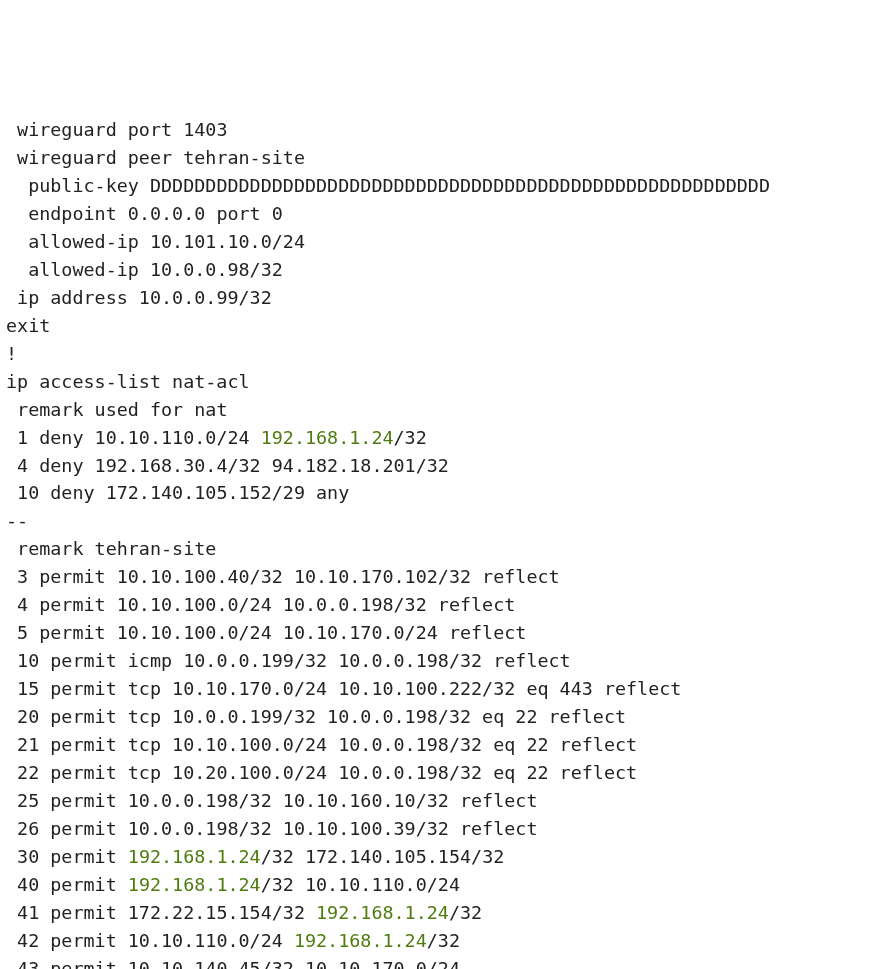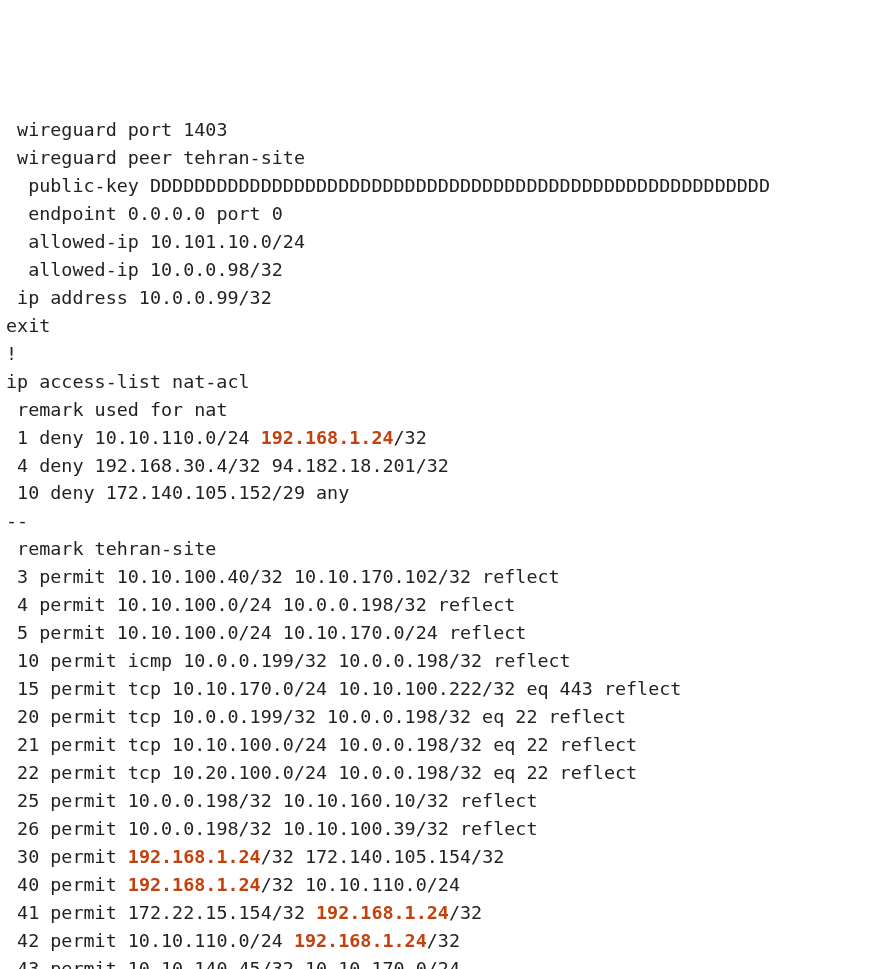--- a/index.html
+++ b/index.html
@@ -12,22 +12,22 @@
     font-family: "DejaVu Sans Mono", "Liberation Mono", "Menlo", "Consolas", monospace;
     font-size: 18.4px;
     line-height: 1.52;
     color: #222222;
     white-space: pre;
     overflow: hidden;
     padding-top: 4px;
     padding-left: 6px;
   }
   .hl {
-    color: #c2410c;
-    font-weight: bold;
+    color: #4d7c0f;
+    font-weight: normal;
   }
   .line { display: block; }
 </style>
 </head>
 <body>
 
 
 
 <div id="terminal"><span class="line"> <span>wireguard port 1403</span></span><span class="line"> <span>wireguard peer tehran-site</span></span><span class="line">  <span>public-key DDDDDDDDDDDDDDDDDDDDDDDDDDDDDDDDDDDDDDDDDDDDDDDDDDDDDDDD</span></span><span class="line">  <span>endpoint 0.0.0.0 port 0</span></span><span class="line">  <span>allowed-ip 10.101.10.0/24</span></span><span class="line">  <span>allowed-ip 10.0.0.98/32</span></span><span class="line"> <span>ip address 10.0.0.99/32</span></span><span class="line"><span>exit</span></span><span class="line"><span>!</span></span><span class="line"><span>ip access-list nat-acl</span></span><span class="line"> <span>remark used for nat</span></span><span class="line"> <span>1 deny 10.10.110.0/24 </span><span class="hl">192.168.1.24</span><span>/32</span></span><span class="line"> <span>4 deny 192.168.30.4/32 94.182.18.201/32</span></span><span class="line"> <span>10 deny 172.140.105.152/29 any</span></span><span class="line"><span>--</span></span><span class="line"> <span>remark tehran-site</span></span><span class="line"> <span>3 permit 10.10.100.40/32 10.10.170.102/32 reflect</span></span><span class="line"> <span>4 permit 10.10.100.0/24 10.0.0.198/32 reflect</span></span><span class="line"> <span>5 permit 10.10.100.0/24 10.10.170.0/24 reflect</span></span><span class="line"> <span>10 permit icmp 10.0.0.199/32 10.0.0.198/32 reflect</span></span><span class="line"> <span>15 permit tcp 10.10.170.0/24 10.10.100.222/32 eq 443 reflect</span></span><span class="line"> <span>20 permit tcp 10.0.0.199/32 10.0.0.198/32 eq 22 reflect</span></span><span class="line"> <span>21 permit tcp 10.10.100.0/24 10.0.0.198/32 eq 22 reflect</span></span><span class="line"> <span>22 permit tcp 10.20.100.0/24 10.0.0.198/32 eq 22 reflect</span></span><span class="line"> <span>25 permit 10.0.0.198/32 10.10.160.10/32 reflect</span></span><span class="line"> <span>26 permit 10.0.0.198/32 10.10.100.39/32 reflect</span></span><span class="line"> <span>30 permit </span><span class="hl">192.168.1.24</span><span>/32 172.140.105.154/32</span></span><span class="line"> <span>40 permit </span><span class="hl">192.168.1.24</span><span>/32 10.10.110.0/24</span></span><span class="line"> <span>41 permit 172.22.15.154/32 </span><span class="hl">192.168.1.24</span><span>/32</span></span><span class="line"> <span>42 permit 10.10.110.0/24 </span><span class="hl">192.168.1.24</span><span>/32</span></span><span class="line"> <span>43 permit 10.10.140.45/32 10.10.170.0/24</span></span><span class="line" style="visibility: hidden;"></span></div>
 

